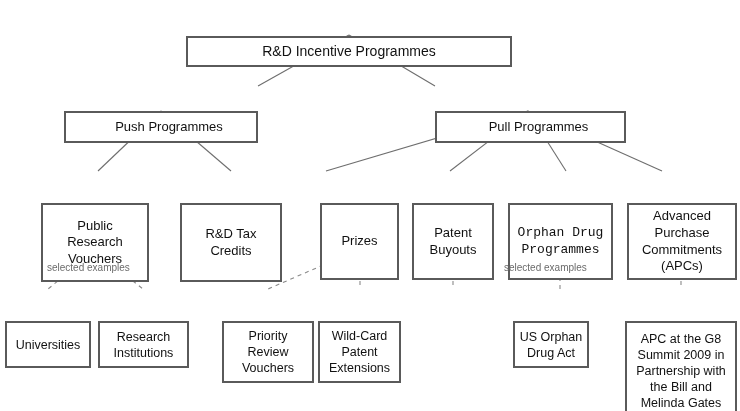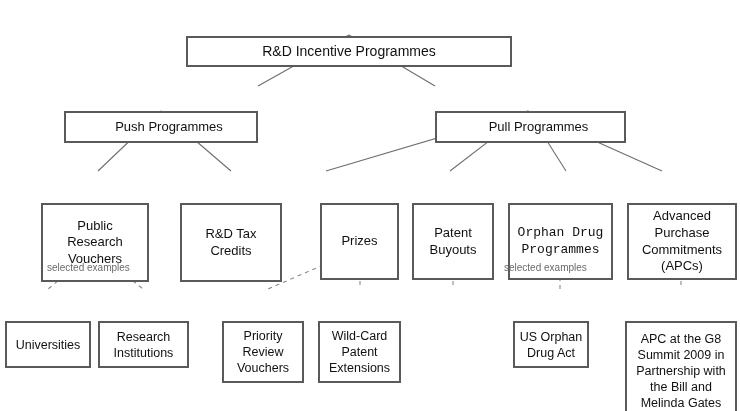--- a/index.html
+++ b/index.html
@@ -133,21 +133,21 @@
   <div class="caption" style="left:47px; top:262px;">selected examples</div>
   <div class="caption" style="left:504px; top:262px;">selected examples</div>
 
   <div class="node lvl4" style="left:5px; top:289px; width:86px; height:47px;">
     <span class="node-text">Universities</span>
   </div>
   <div class="node lvl4" style="left:98px; top:289px; width:91px; height:47px;">
     <span class="node-text">Research
 Institutions</span>
   </div>
-  <div class="node lvl4" style="left:222px; top:289px; width:82px; height:62px;">
+  <div class="node lvl4" style="left:222px; top:289px; width:92px; height:62px;">
     <span class="node-text">Priority
 Review
 Vouchers</span>
   </div>
   <div class="node lvl4" style="left:318px; top:289px; width:83px; height:62px;">
     <span class="node-text">Wild-Card
 Patent
 Extensions</span>
   </div>
   <div class="node lvl4" style="left:513px; top:289px; width:76px; height:47px;">

